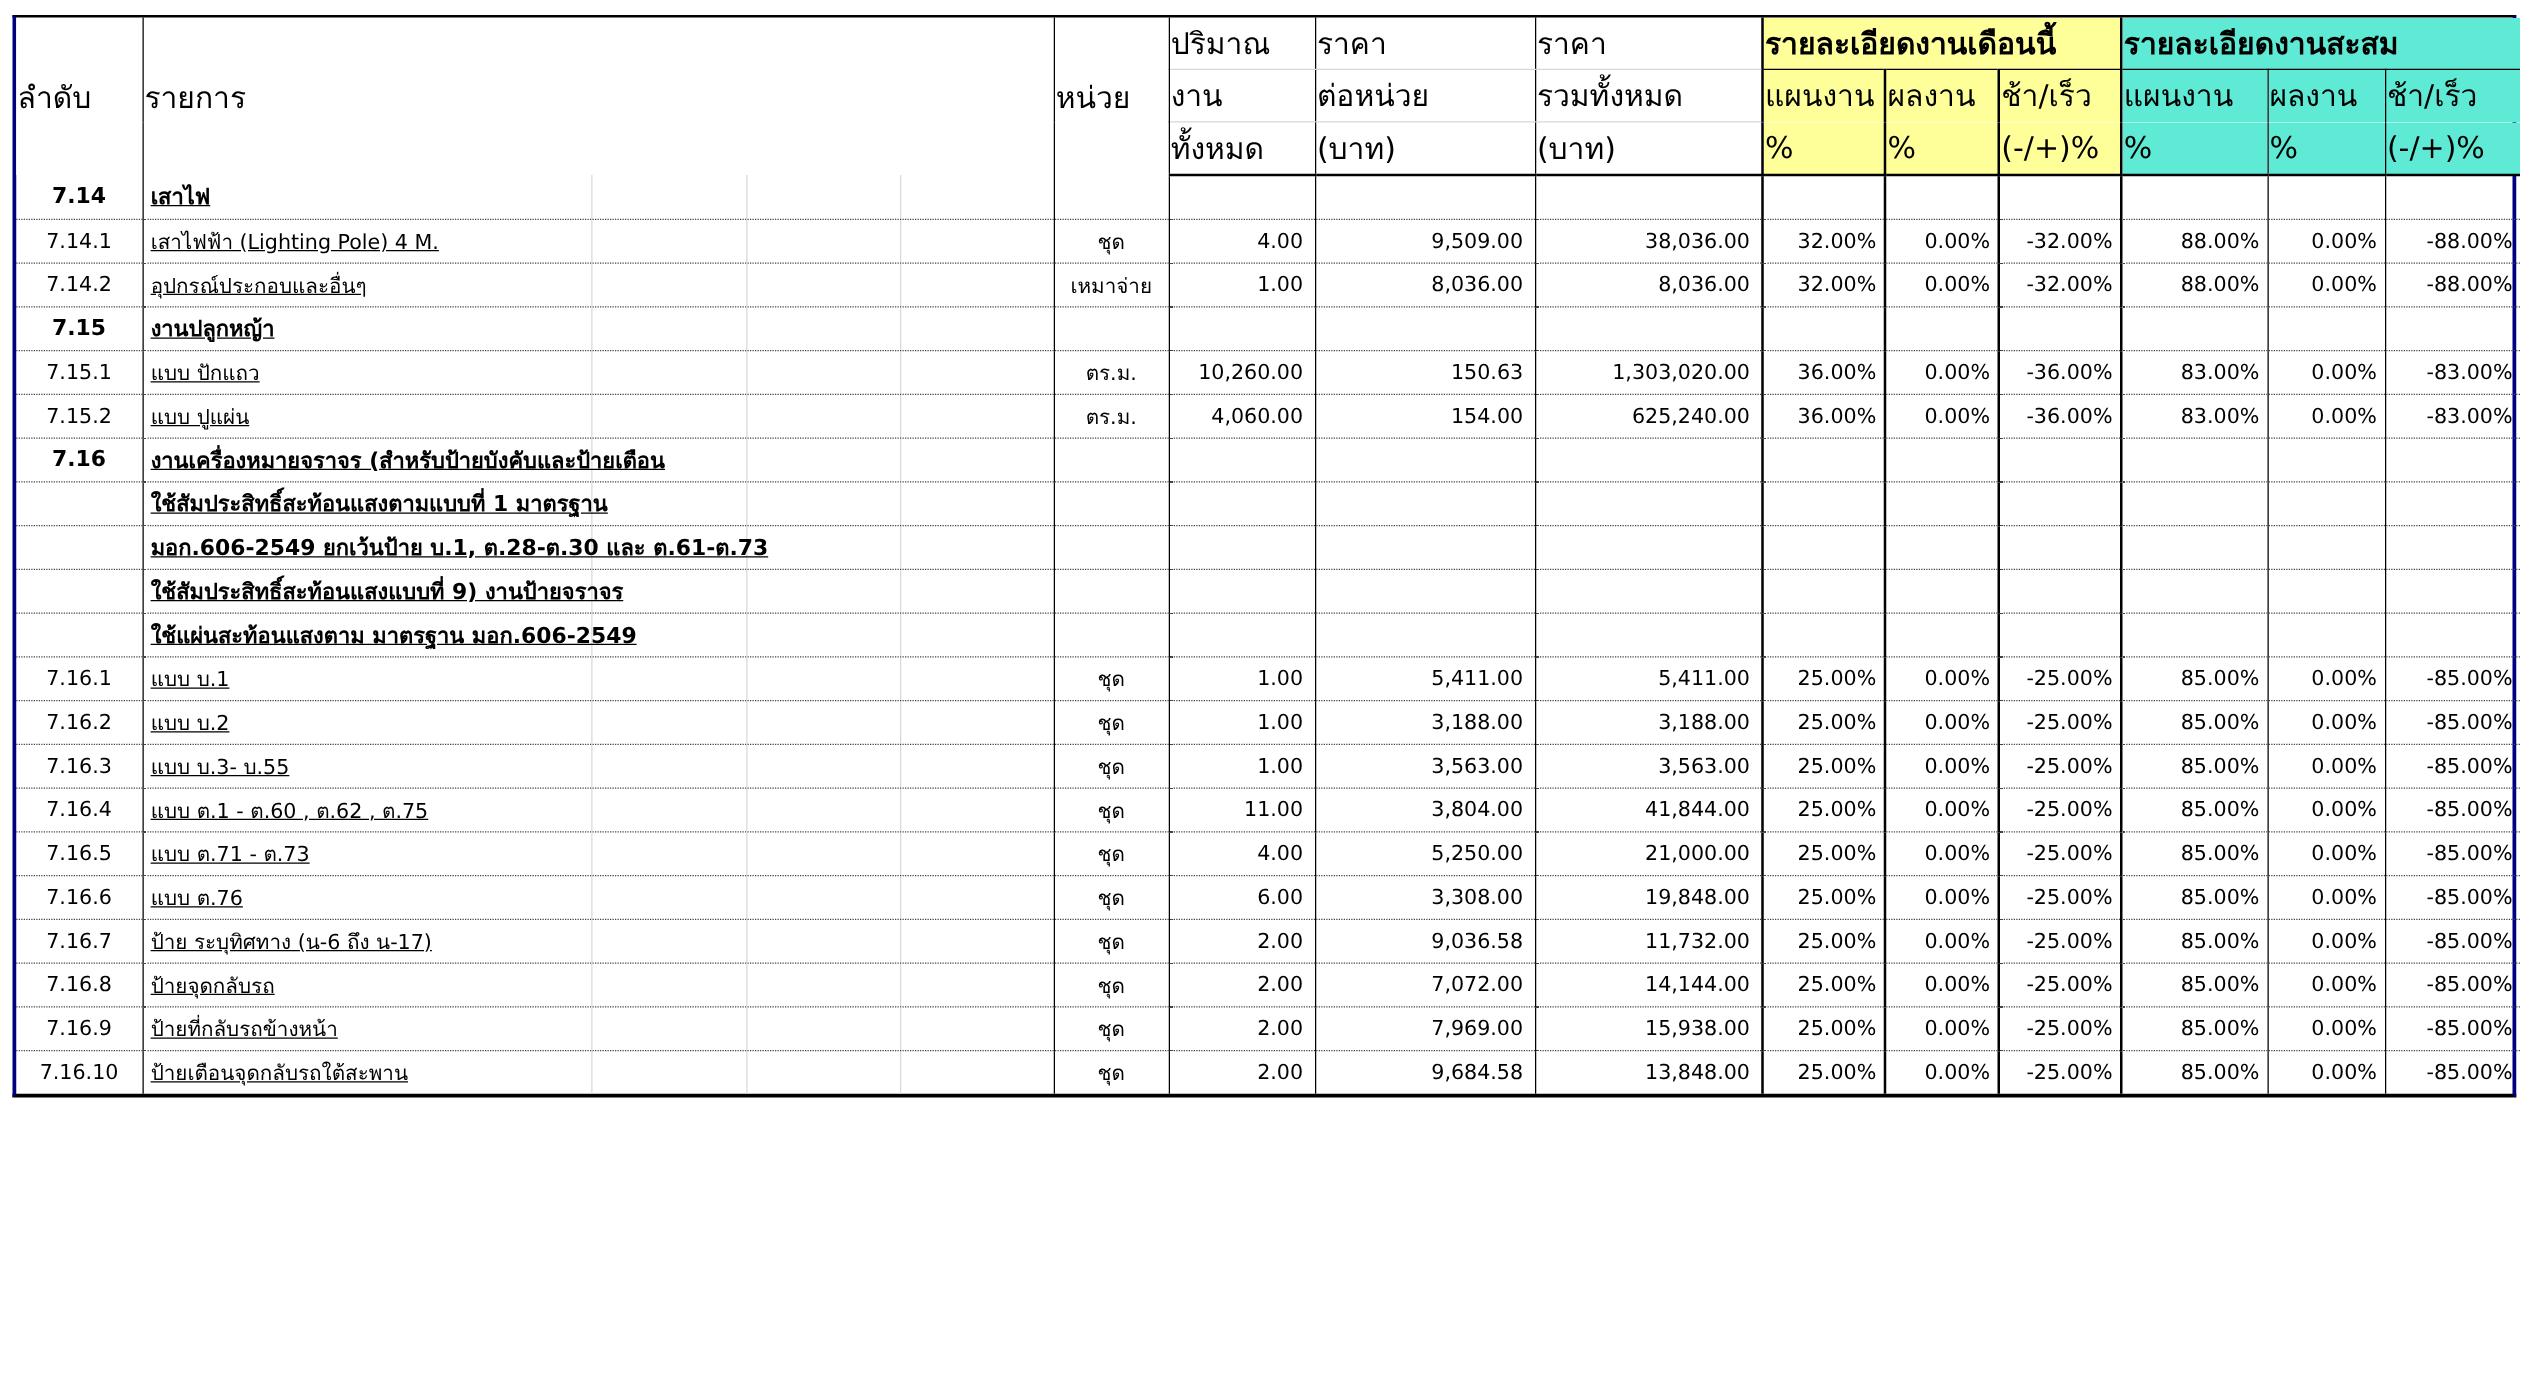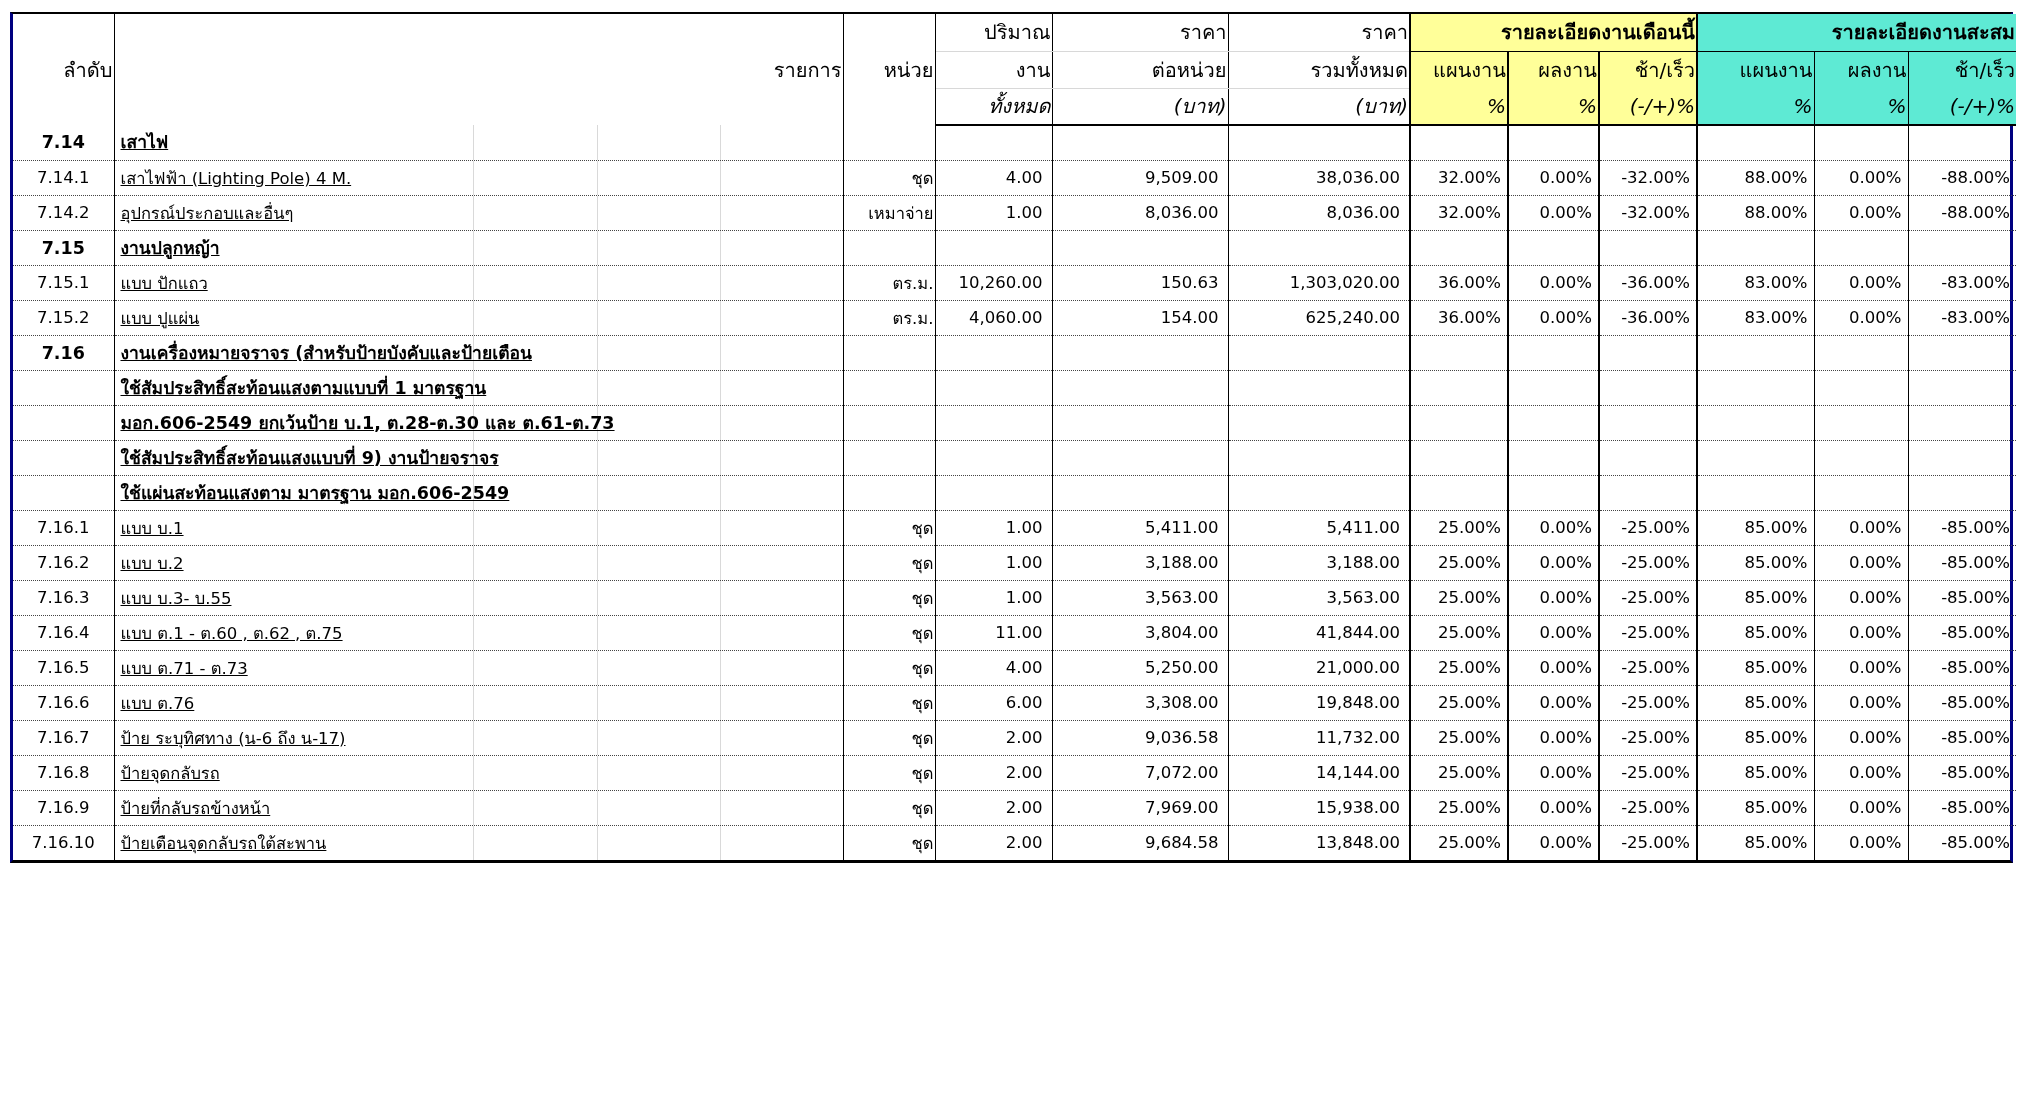--- a/index.html
+++ b/index.html
@@ -23,47 +23,47 @@
     border-collapse: collapse;
     table-layout: fixed;
   }
   th, td {
     overflow: hidden;
     white-space: nowrap;
     vertical-align: middle;
     font-weight: normal;
     color: #000;
   }
-  thead th { height: 37px; font-size: 20px; text-align: right; background: #fff; }
+  thead th { height: 37px; font-size: 24px; text-align: left; background: #fff; }
   tbody td { height: 35px; font-size: 16.5px; }
 
   
   .bR  { border-right: 1px solid #000; }
   .bR2 { border-right: 2px solid #000; }
 
   
   .month-bg { background: #FFFF99; }
   .cum-bg   { background: #5eead4; }
   .grp { font-weight: bold; border-bottom: 1px solid #000; }
   .hsub { border-bottom: 1px solid #d8d8d8; }
-  thead tr.hlast th { border-bottom: 2px solid #000; font-style: italic; }
+  thead tr.hlast th { border-bottom: 2px solid #000; }
 
   
   tbody tr + tr td { border-top: 1px dotted #444; }
 
   
   .c-no    { text-align: center; margin-left: 32px; }
   .c-desc  { text-align: left; padding-left: 6px;
              background-image: linear-gradient(#d9d9d9,#d9d9d9),
                                linear-gradient(#d9d9d9,#d9d9d9),
                                linear-gradient(#d9d9d9,#d9d9d9);
              background-size: 1px 100%, 1px 100%, 1px 100%;
              background-position: 358px 0, 482px 0, 605px 0;
              background-repeat: no-repeat; text-decoration: underline; }
-  .c-unit  { text-align: right; }
+  .c-unit  { text-align: center; }
   .c-qty, .c-price, .c-total { text-align: right; padding-right: 9px; }
   .c-mp, .c-ma, .c-md, .c-cp, .c-ca, .c-cd { text-align: right; padding-right: 6px; }
   tr.section td { font-weight: bold; font-size: 17.5px; }
 </style>
 </head>
 <body>
 
 <div class="sheet">
   <div class="frame">
     <table>

